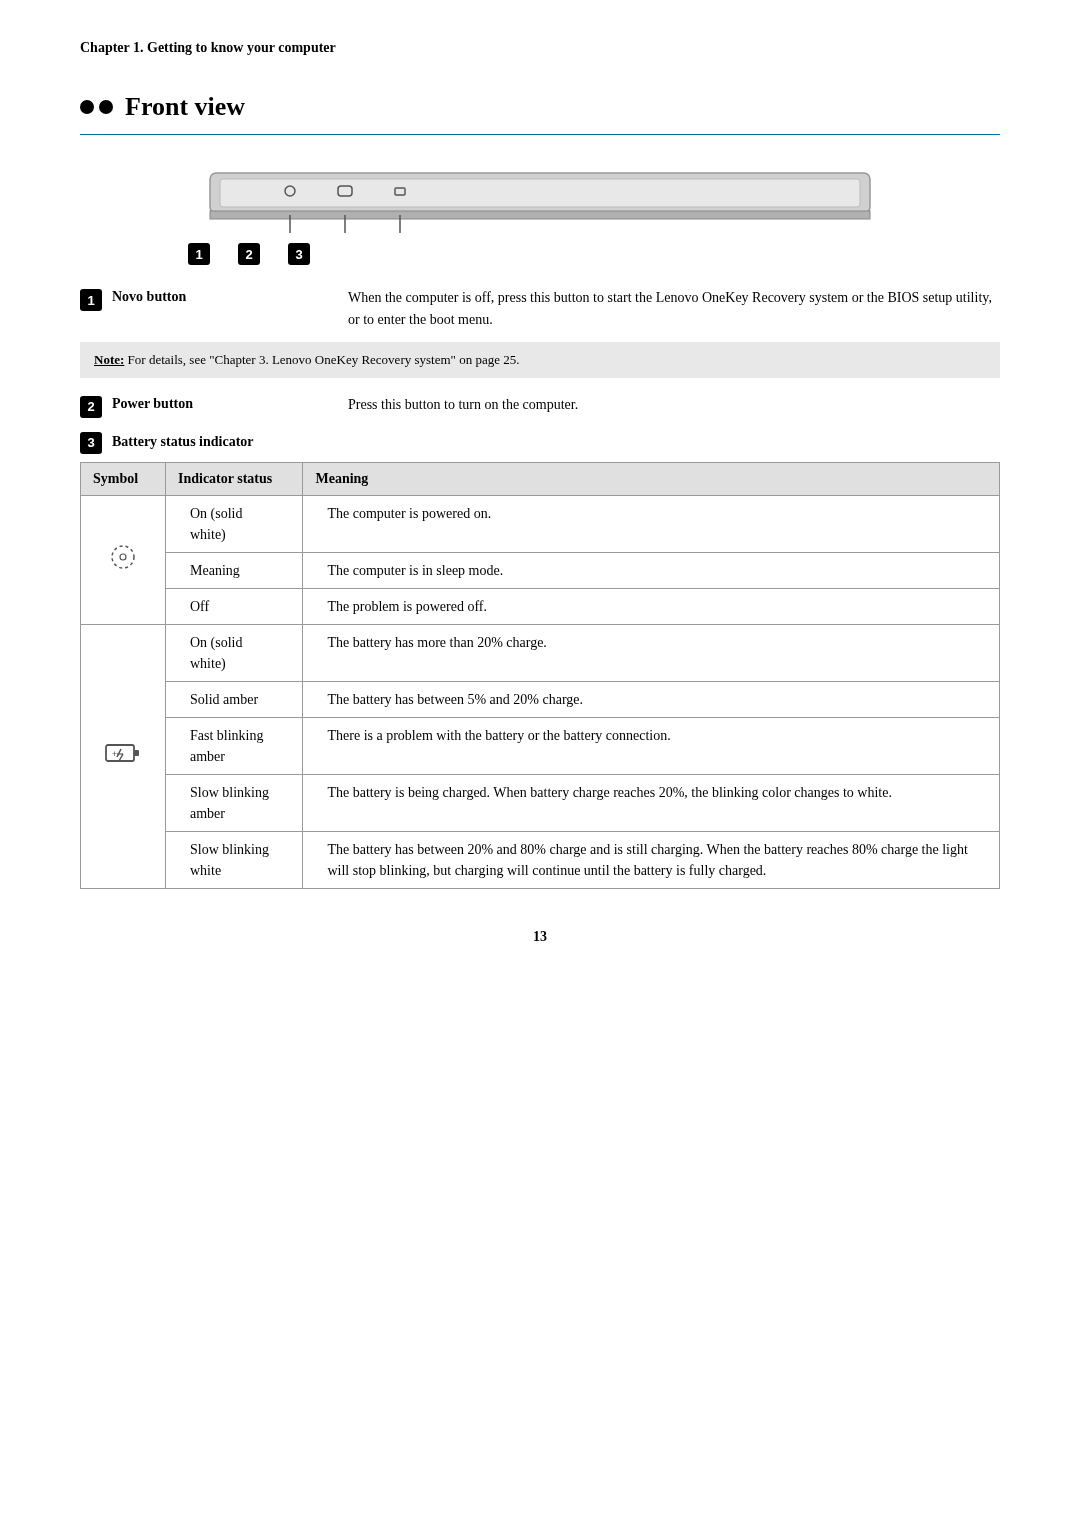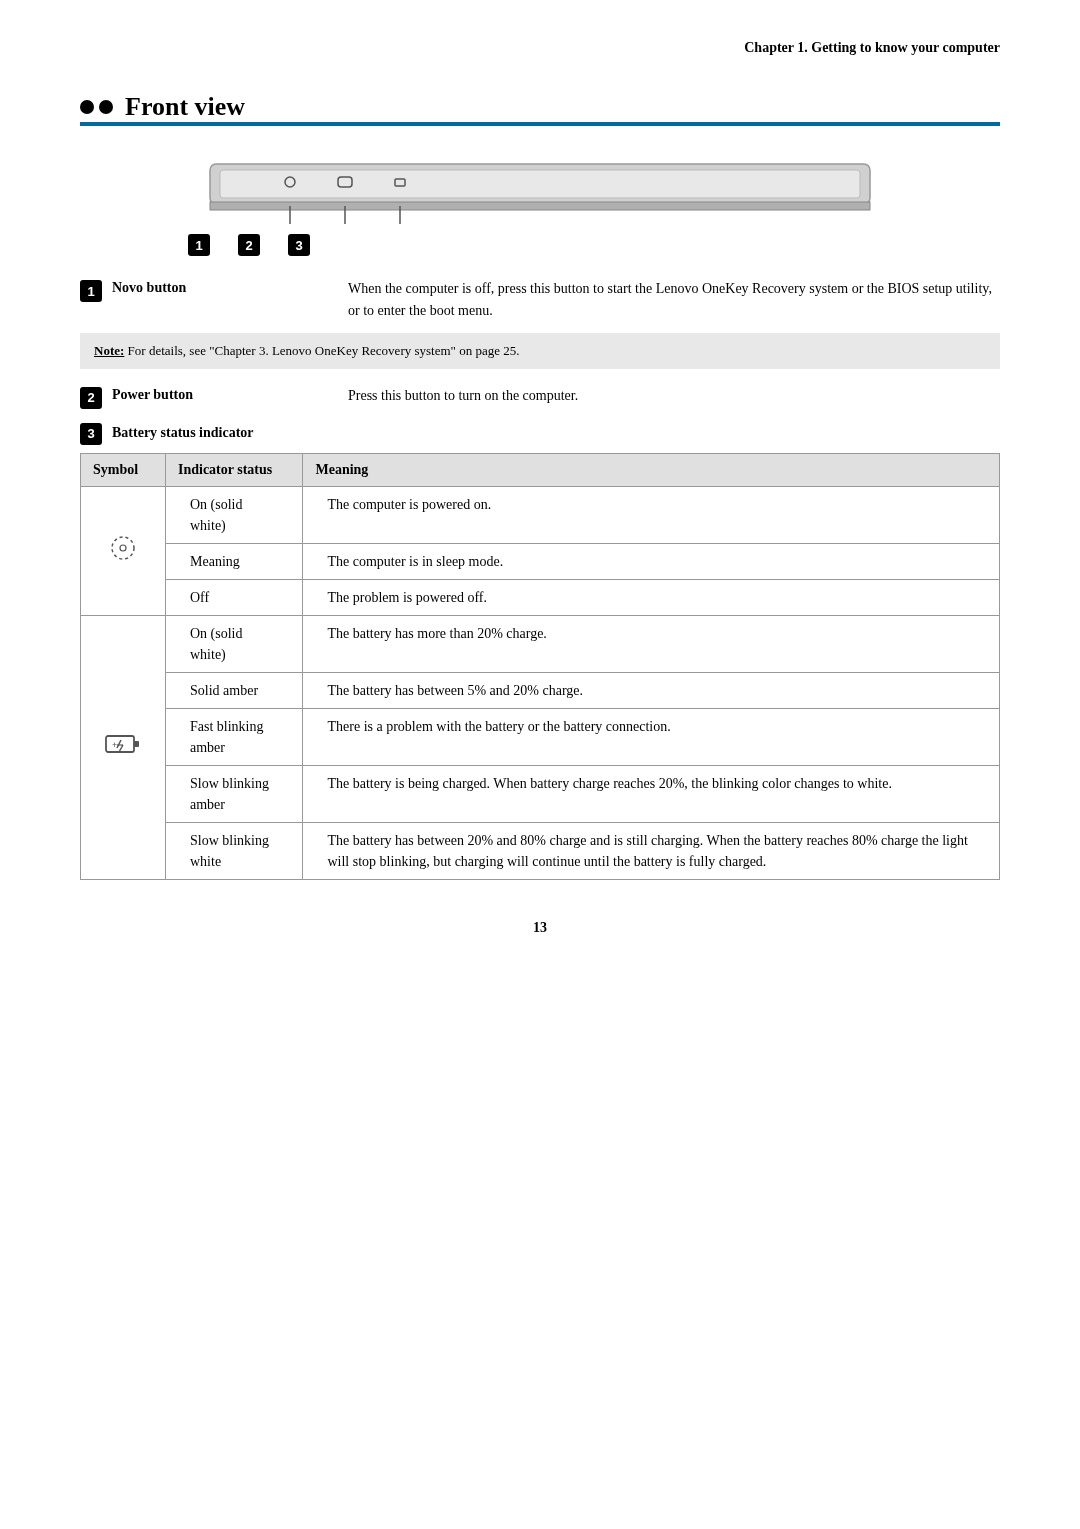--- a/index.html
+++ b/index.html
@@ -6,32 +6,32 @@
     body {
       background: #fff;
       font-family: "Times New Roman", Times, serif;
       font-size: 14px;
       color: #000;
       width: 1080px;
       min-height: 1529px;
       padding: 40px 80px 60px 80px;
     }
     .chapter-header {
-      text-align: right;
+      text-align: left;
       font-weight: bold;
       font-size: 14px;
       margin-bottom: 30px;
       padding-bottom: 6px;
     }
     .section-title-row {
       display: flex;
       align-items: center;
       margin-bottom: 18px;
-      border-bottom: 4px solid #0369a1;
-      padding-bottom: 0;
+      border-bottom: 1px solid #0369a1;
+      padding-bottom: 12px;
     }
     .section-dots {
       display: flex;
       gap: 5px;
       margin-right: 12px;
     }
     .dot {
       width: 14px;
       height: 14px;
       border-radius: 50%;

